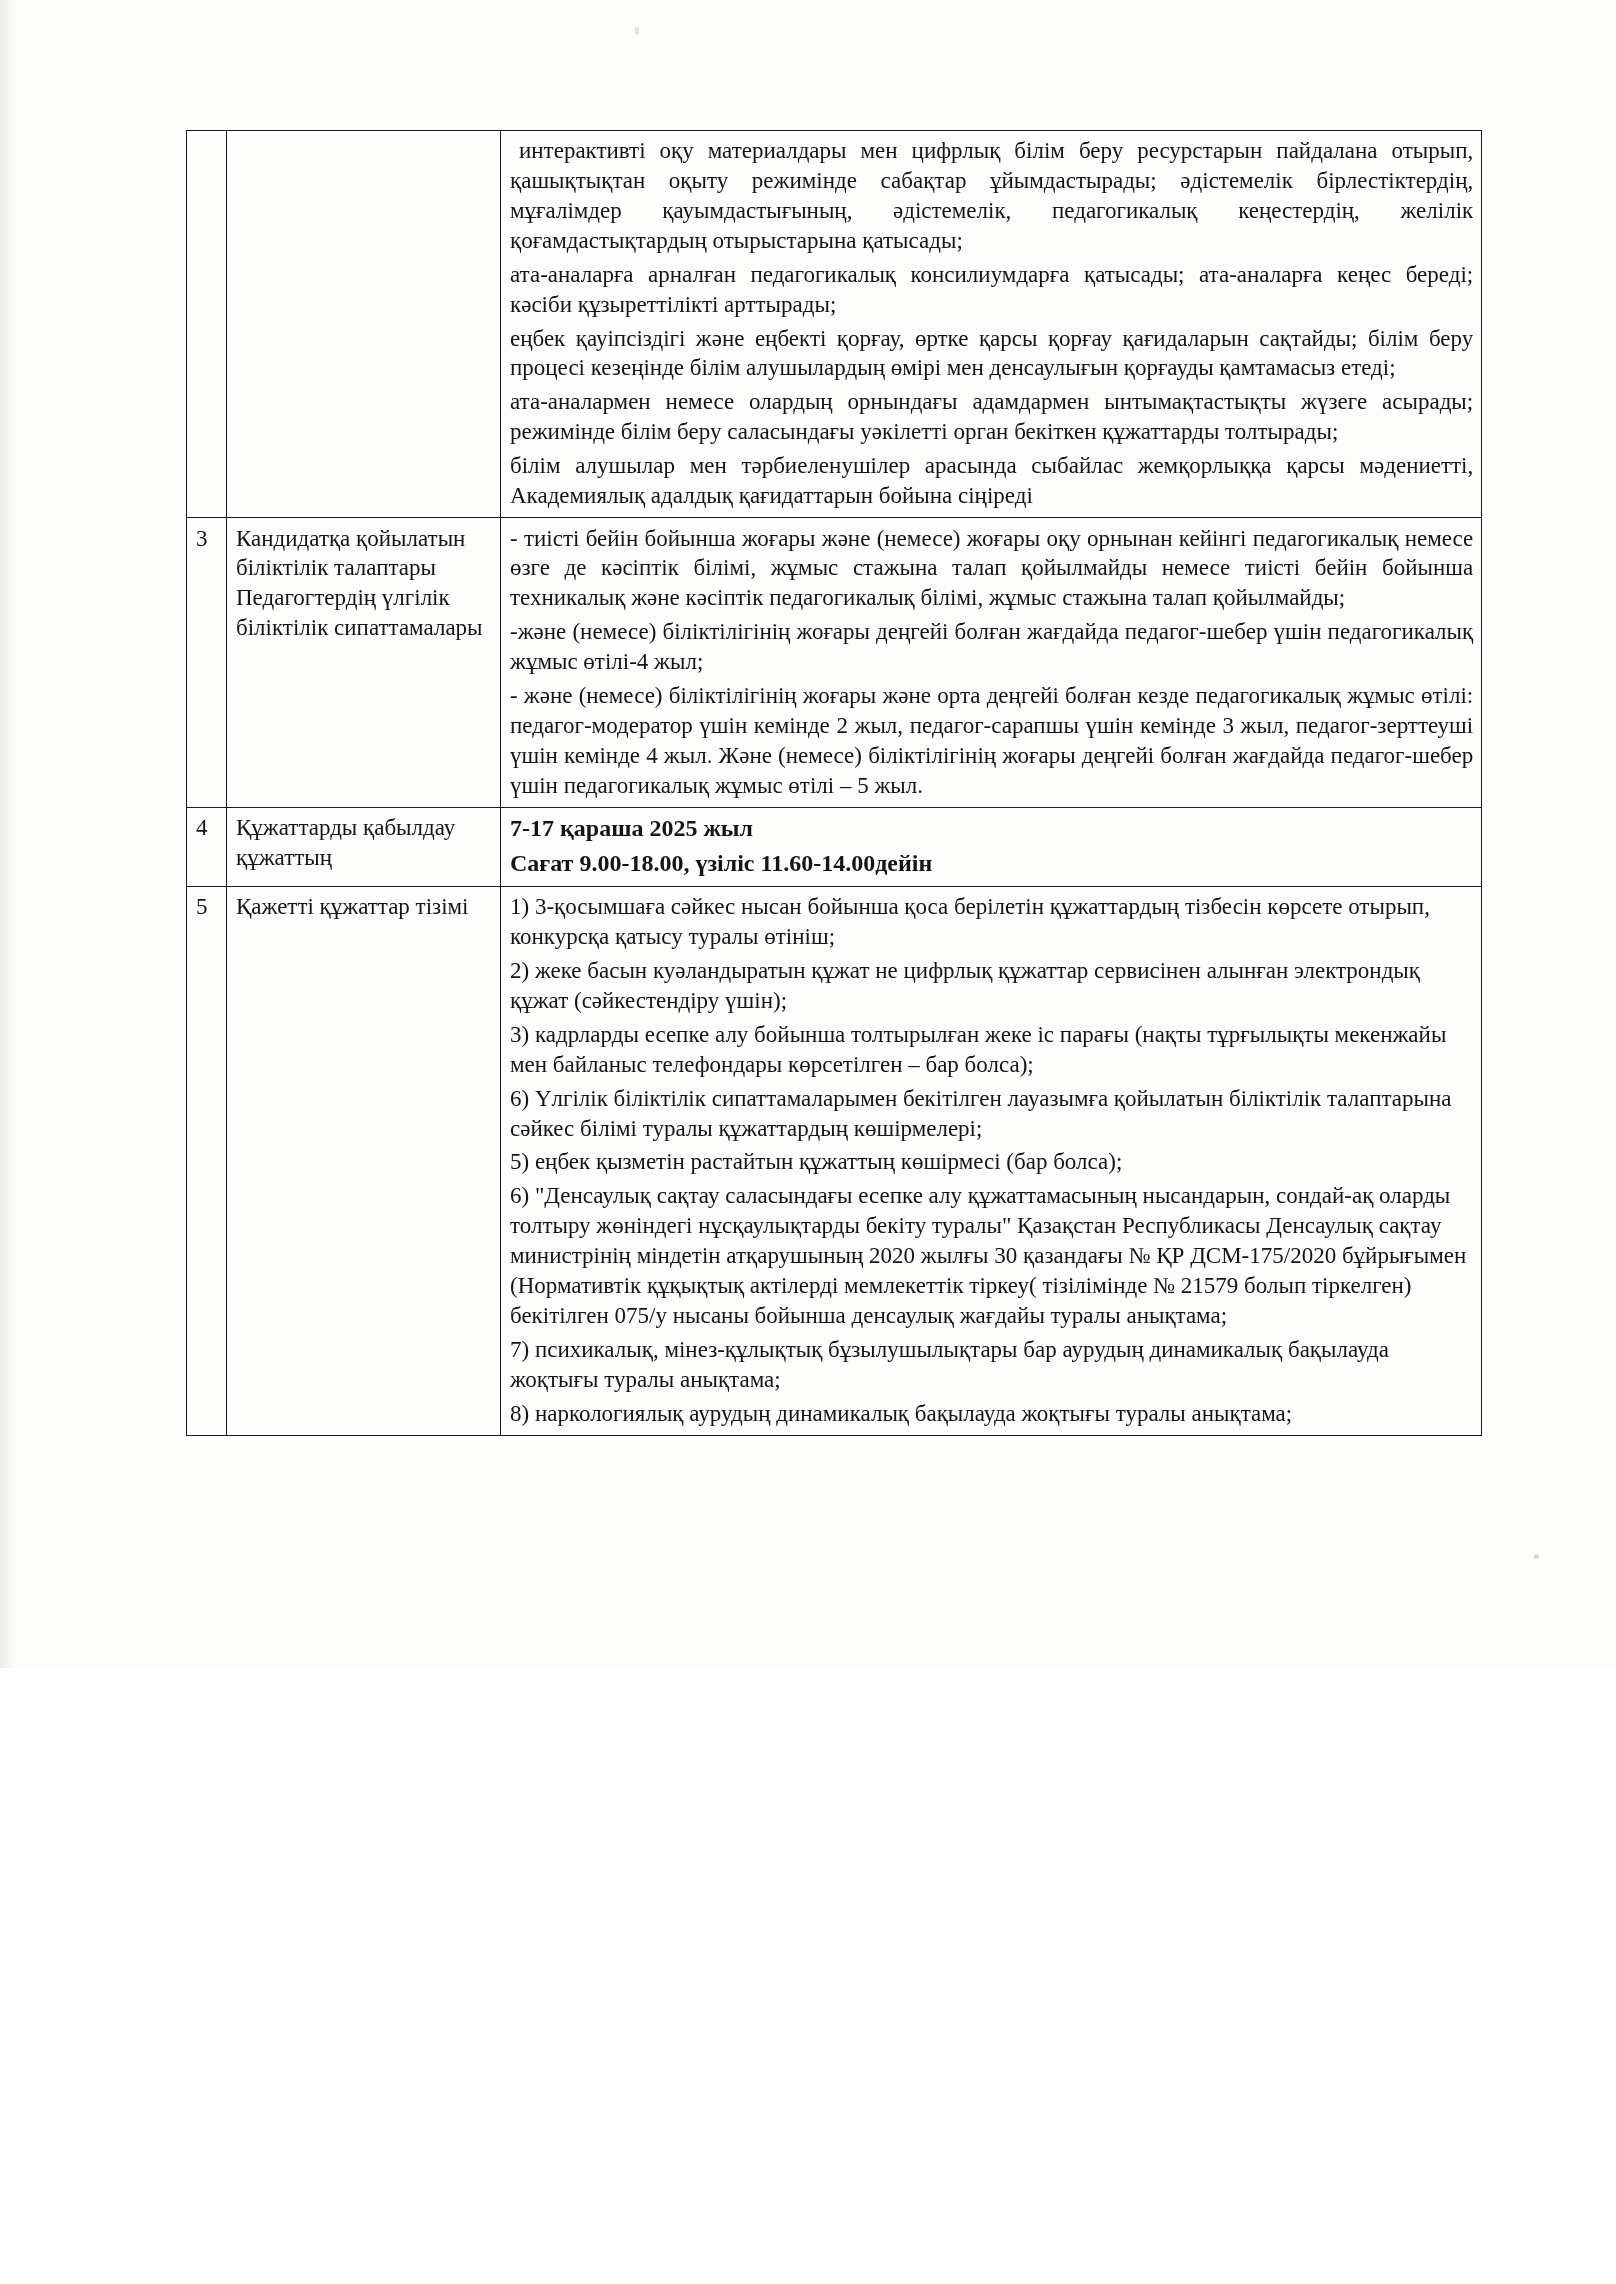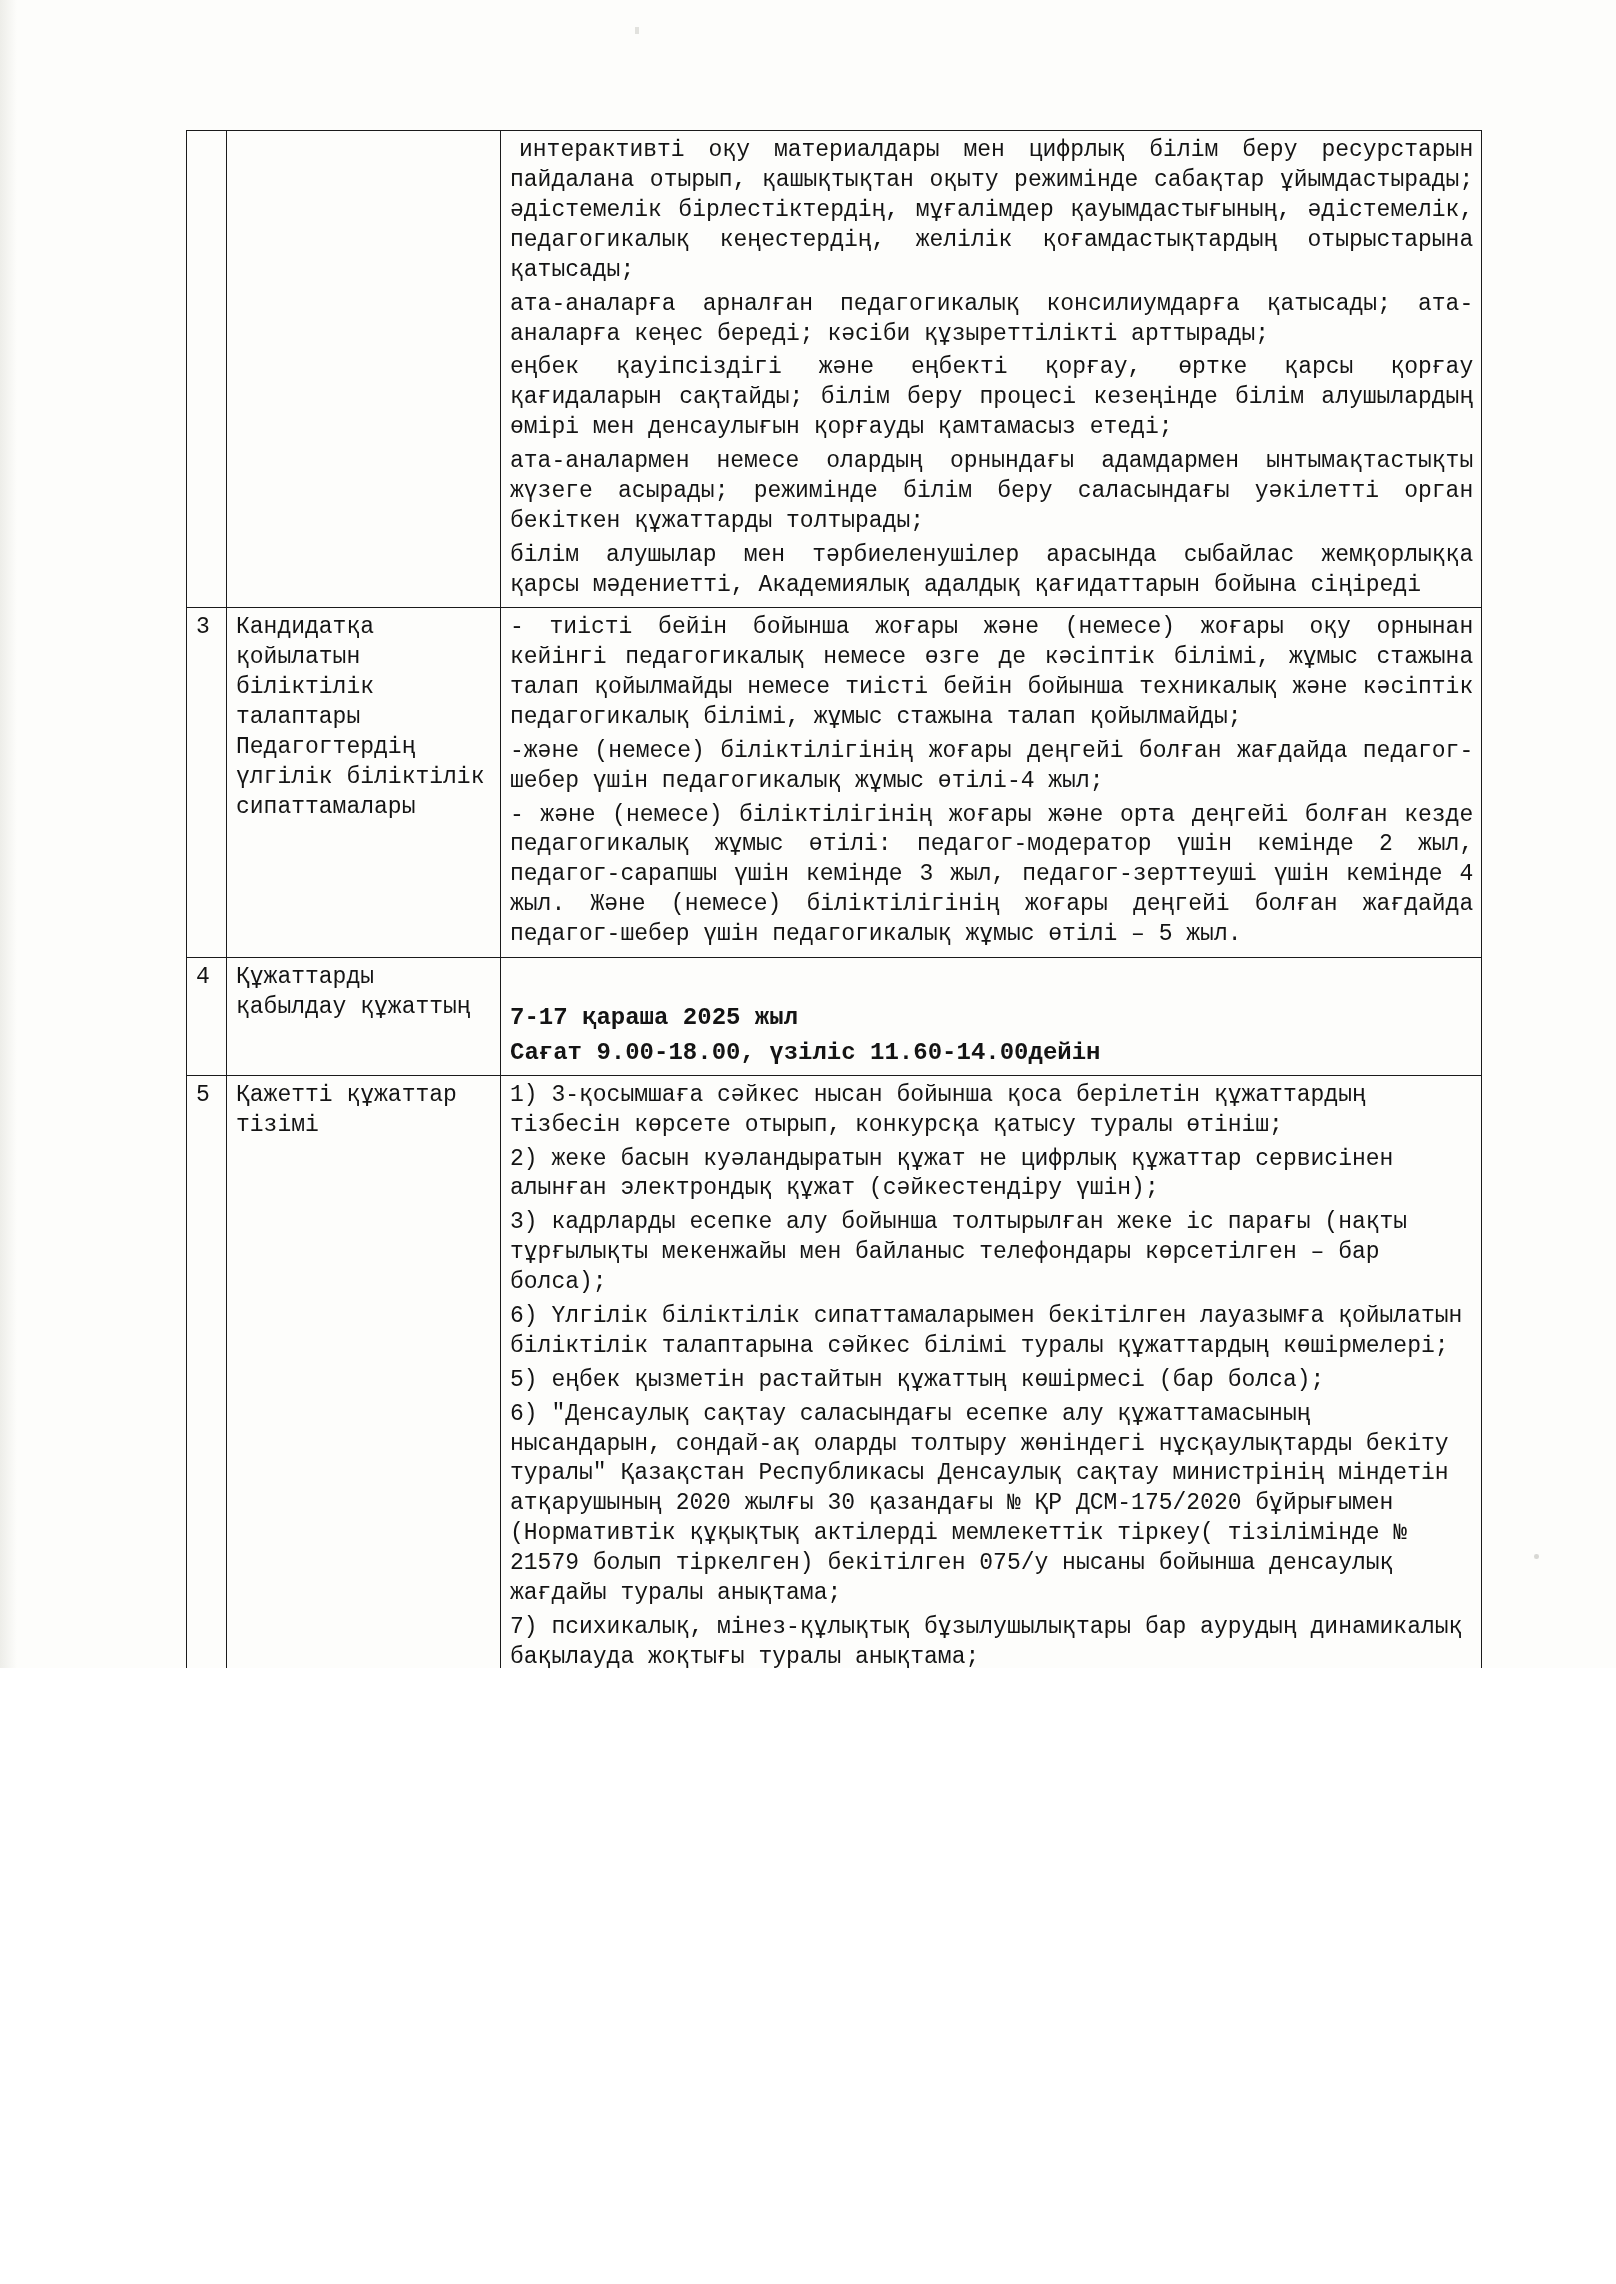--- a/index.html
+++ b/index.html
@@ -5,21 +5,21 @@
   html, body {
     margin: 0;
     padding: 0;
     background: #ffffff;
   }
   .page {
     position: relative;
     width: 1616px;
     height: 1668px;
     background: #fdfdfb;
-    font-family: Liberation Mono, monospace;
+    font-family: Liberation Serif, serif;
     color: #141414;
     overflow: hidden;
   }
   .sheet {
     position: absolute;
     left: 186px;
     top: 130px;
     width: 1296px;
   }
   table.doc {
@@ -59,21 +59,20 @@
     margin: 0;
   }
   .p + .p {
     margin-top: 4px;
   }
   .ind {
     text-indent: 9px;
   }
   .bold {
     font-weight: bold;
-    margin-top: 39px;
   }
   .big {
     font-size: 24px;
   }
   
   .artifact {
     position: absolute;
     background: #b9b9b4;
     opacity: 0.55;
   }

